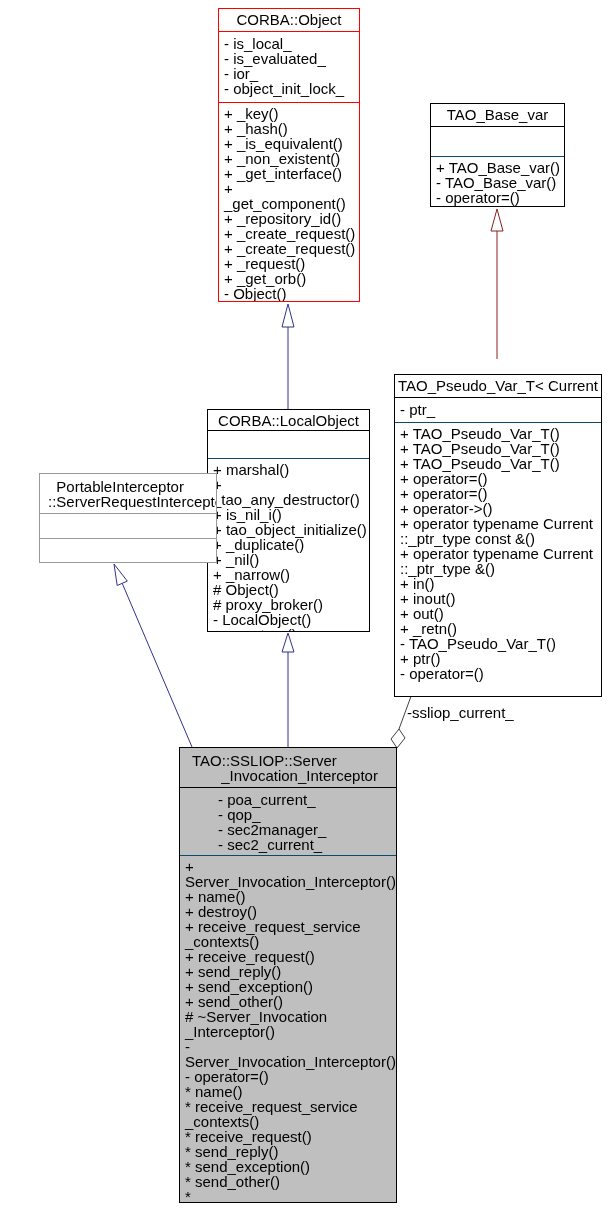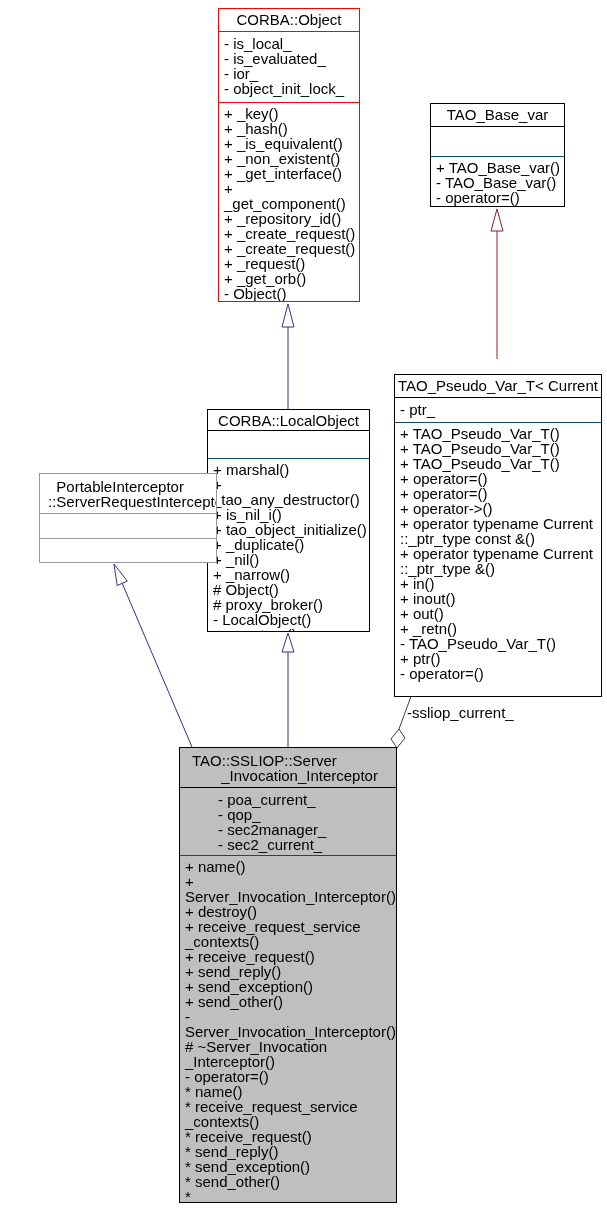--- a/index.html
+++ b/index.html
@@ -242,32 +242,32 @@
   <div class="uml-box filled-box" id="box-server-invocation-interceptor">
     <div class="title">TAO::SSLIOP::Server
        _Invocation_Interceptor</div>
     <div class="attrs">
         <div class="member">- poa_current_</div>
         <div class="member">- qop_</div>
         <div class="member">- sec2manager_</div>
         <div class="member">- sec2_current_</div>
       </div>
     <div class="methods">
+        <div class="member">+ Server_Invocation_Interceptor()</div>
         <div class="member">+ name()</div>
-        <div class="member">+ Server_Invocation_Interceptor()</div>
         <div class="member">+ destroy()</div>
         <div class="member">+ receive_request_service
 _contexts()</div>
         <div class="member">+ receive_request()</div>
         <div class="member">+ send_reply()</div>
         <div class="member">+ send_exception()</div>
         <div class="member">+ send_other()</div>
-        <div class="member">- Server_Invocation_Interceptor()</div>
         <div class="member"># ~Server_Invocation
 _Interceptor()</div>
+        <div class="member">- Server_Invocation_Interceptor()</div>
         <div class="member">- operator=()</div>
         <div class="member">* name()</div>
         <div class="member">* receive_request_service
 _contexts()</div>
         <div class="member">* receive_request()</div>
         <div class="member">* send_reply()</div>
         <div class="member">* send_exception()</div>
         <div class="member">* send_other()</div>
         <div class="member">* Server_Invocation_Interceptor()</div>
         <div class="member">* operator=()</div>

